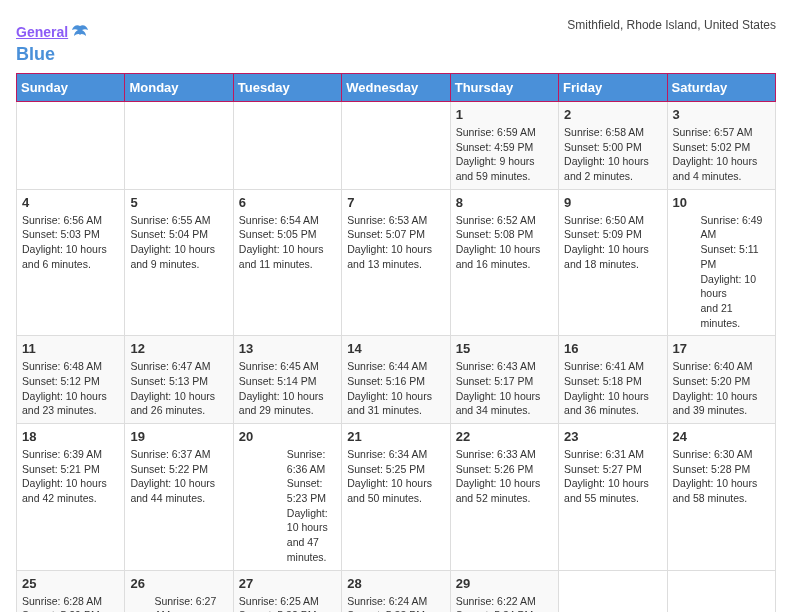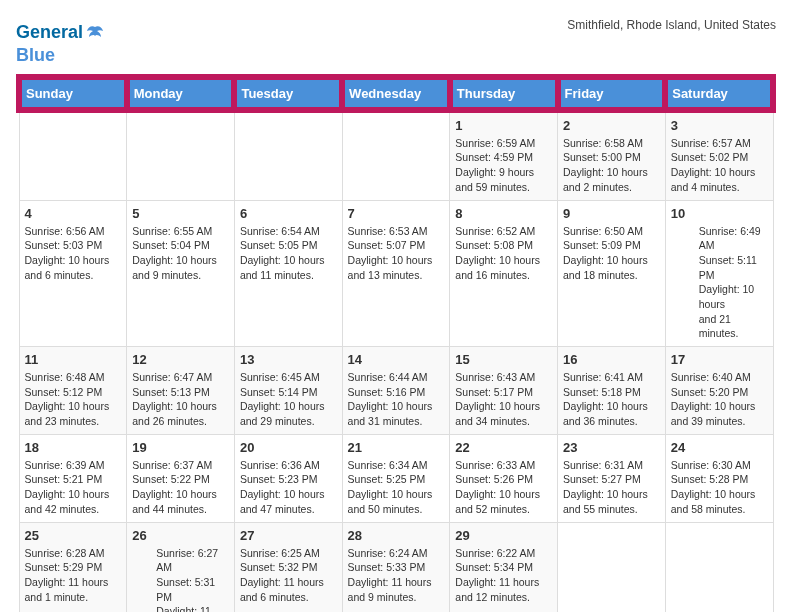--- a/index.html
+++ b/index.html
@@ -34,21 +34,21 @@
       clear: both;
       margin-top: 8px;
     }
     .calendar thead tr th {
       background-color: #4a90d9;
       color: #fff;
       font-size: 13px;
       font-weight: bold;
       padding: 6px 4px;
       text-align: left;
-      border: 6px solid #be185d;
+      border: 1px solid #be185d;
     }
     .calendar tbody tr td {
       vertical-align: top;
       border: 1px solid #ddd;
       padding: 5px 5px;
       width: calc(100% / 7);
       min-height: 80px;
       font-size: 11px;
       color: #333;
       background: #fff;
@@ -73,21 +73,21 @@
     .empty-cell {
       background: #fff !important;
     }
     .clearfix::after { content: ''; display: block; clear: both; }
   </style>
 </head>
 <body>
 
 <div class="clearfix">
   <div class="logo">
-    <span style="font-size:18px;font-weight:bold;color:#0369a1;">General</span><svg width="22" height="22" viewBox="0 0 22 22" style="vertical-align:middle;margin:0 1px;">
+    <span style="font-size:14px;font-weight:bold;color:#8b5cf6;text-decoration:underline;">General</span><svg width="22" height="22" viewBox="0 0 22 22" style="vertical-align:middle;margin:0 1px;">
         <path d="M11 4 C14 2, 18 4, 19 8 C17 7, 15 7, 13 8 C15 9, 17 11, 17 14 C15 12, 12 11, 11 13 C10 11, 7 12, 5 14 C5 11, 7 9, 9 8 C7 7, 5 7, 3 8 C4 4, 8 2, 11 4Z" fill="#4a90d9"></path>
       </svg><br>
     <span style="font-size:18px;font-weight:bold;color:#4a90d9;">Blue</span>
   </div>
   <div class="header">
     <div class="location">Smithfield, Rhode Island, United States</div>
   </div>
 </div>
 
 <table class="calendar">
@@ -242,21 +242,21 @@
         </td>
         <td>
           <span class="day-number">19</span>
           <div class="day-info" style="white-space: pre-line;">Sunrise: 6:37 AM
 Sunset: 5:22 PM
 Daylight: 10 hours
 and 44 minutes.</div>
         </td>
         <td>
           <span class="day-number">20</span>
-          <div class="day-info" style="white-space: pre-line;">Sunrise: 6:36 AM
+          <div class="day-info" style="white-space: pre-line; margin-left: 48px;">Sunrise: 6:36 AM
 Sunset: 5:23 PM
 Daylight: 10 hours
 and 47 minutes.</div>
         </td>
         <td>
           <span class="day-number">21</span>
           <div class="day-info" style="white-space: pre-line;">Sunrise: 6:34 AM
 Sunset: 5:25 PM
 Daylight: 10 hours
 and 50 minutes.</div>

